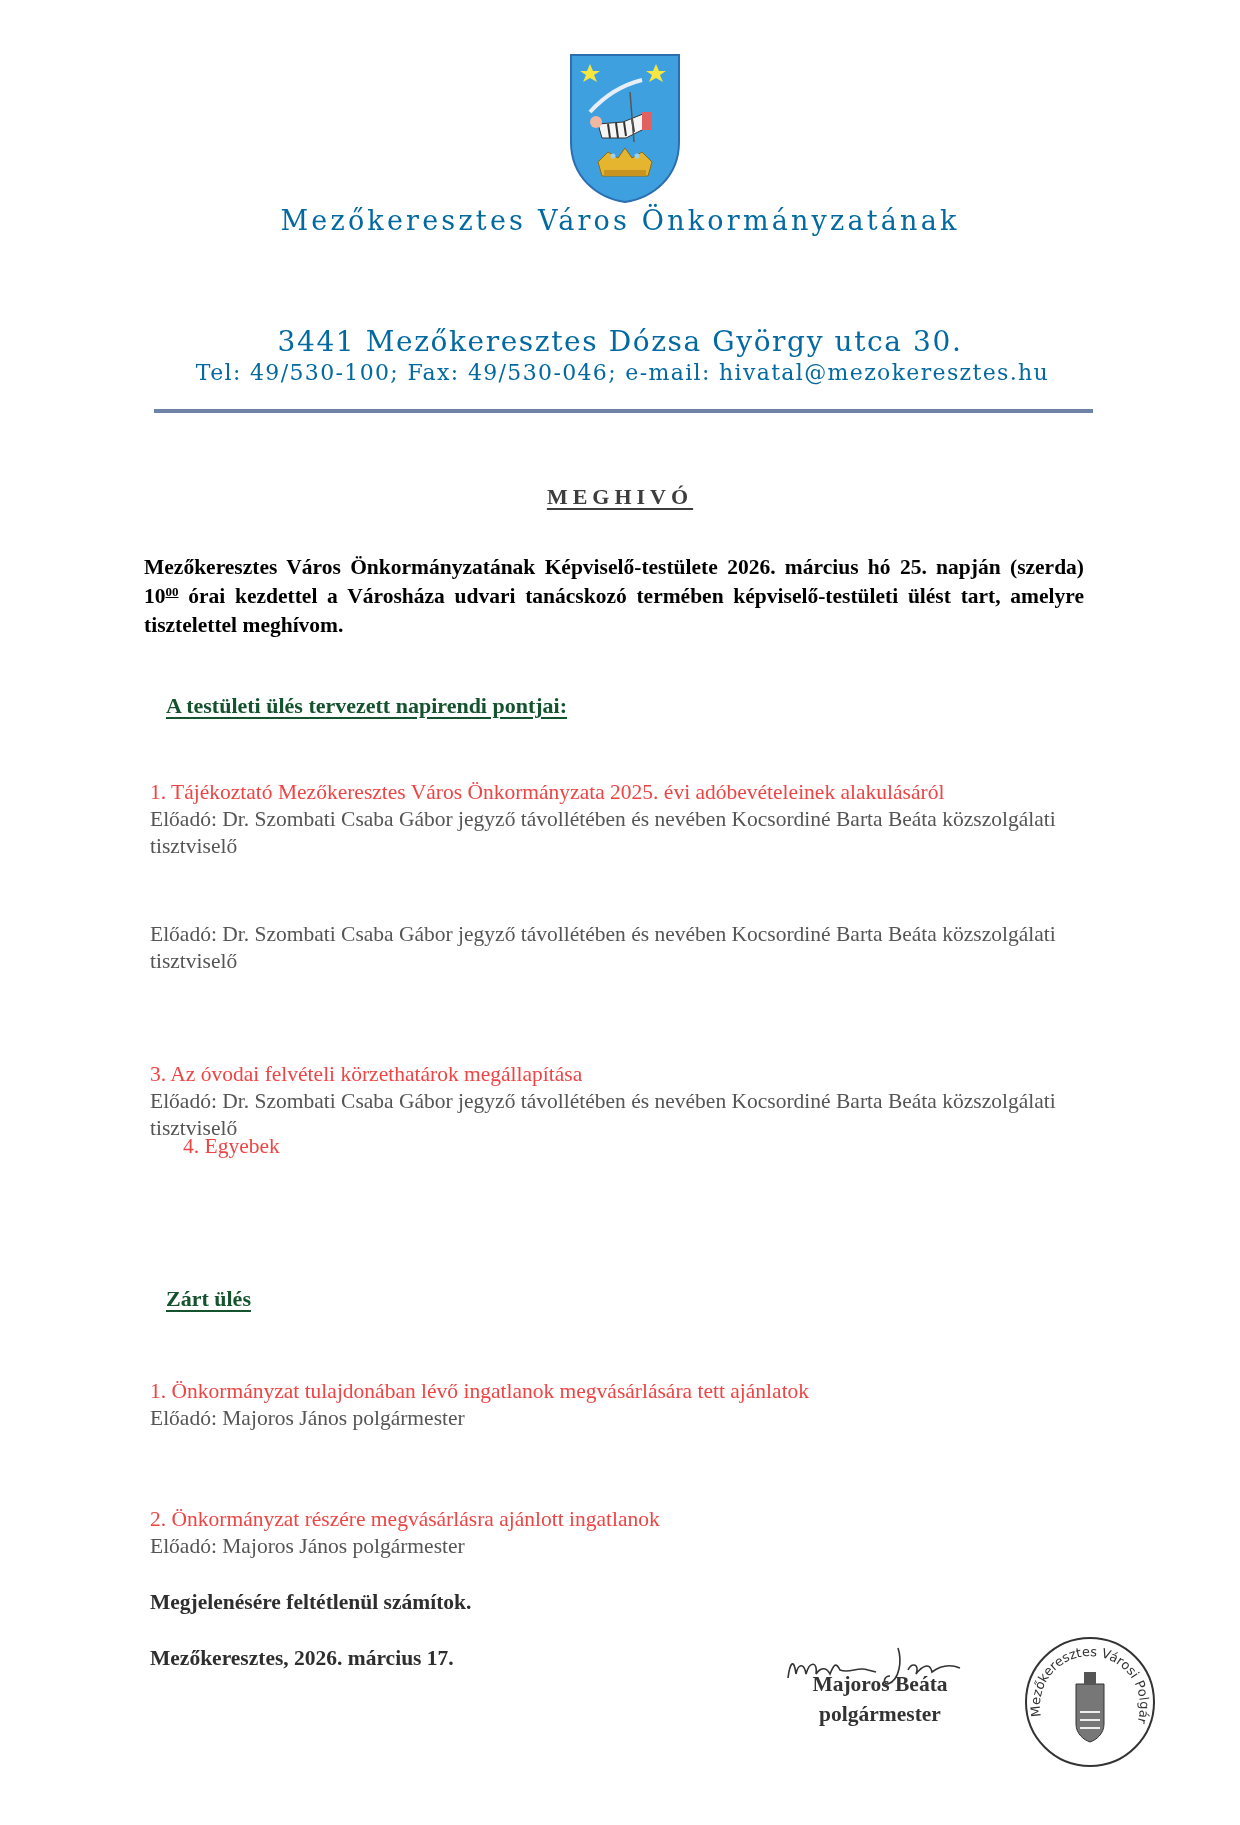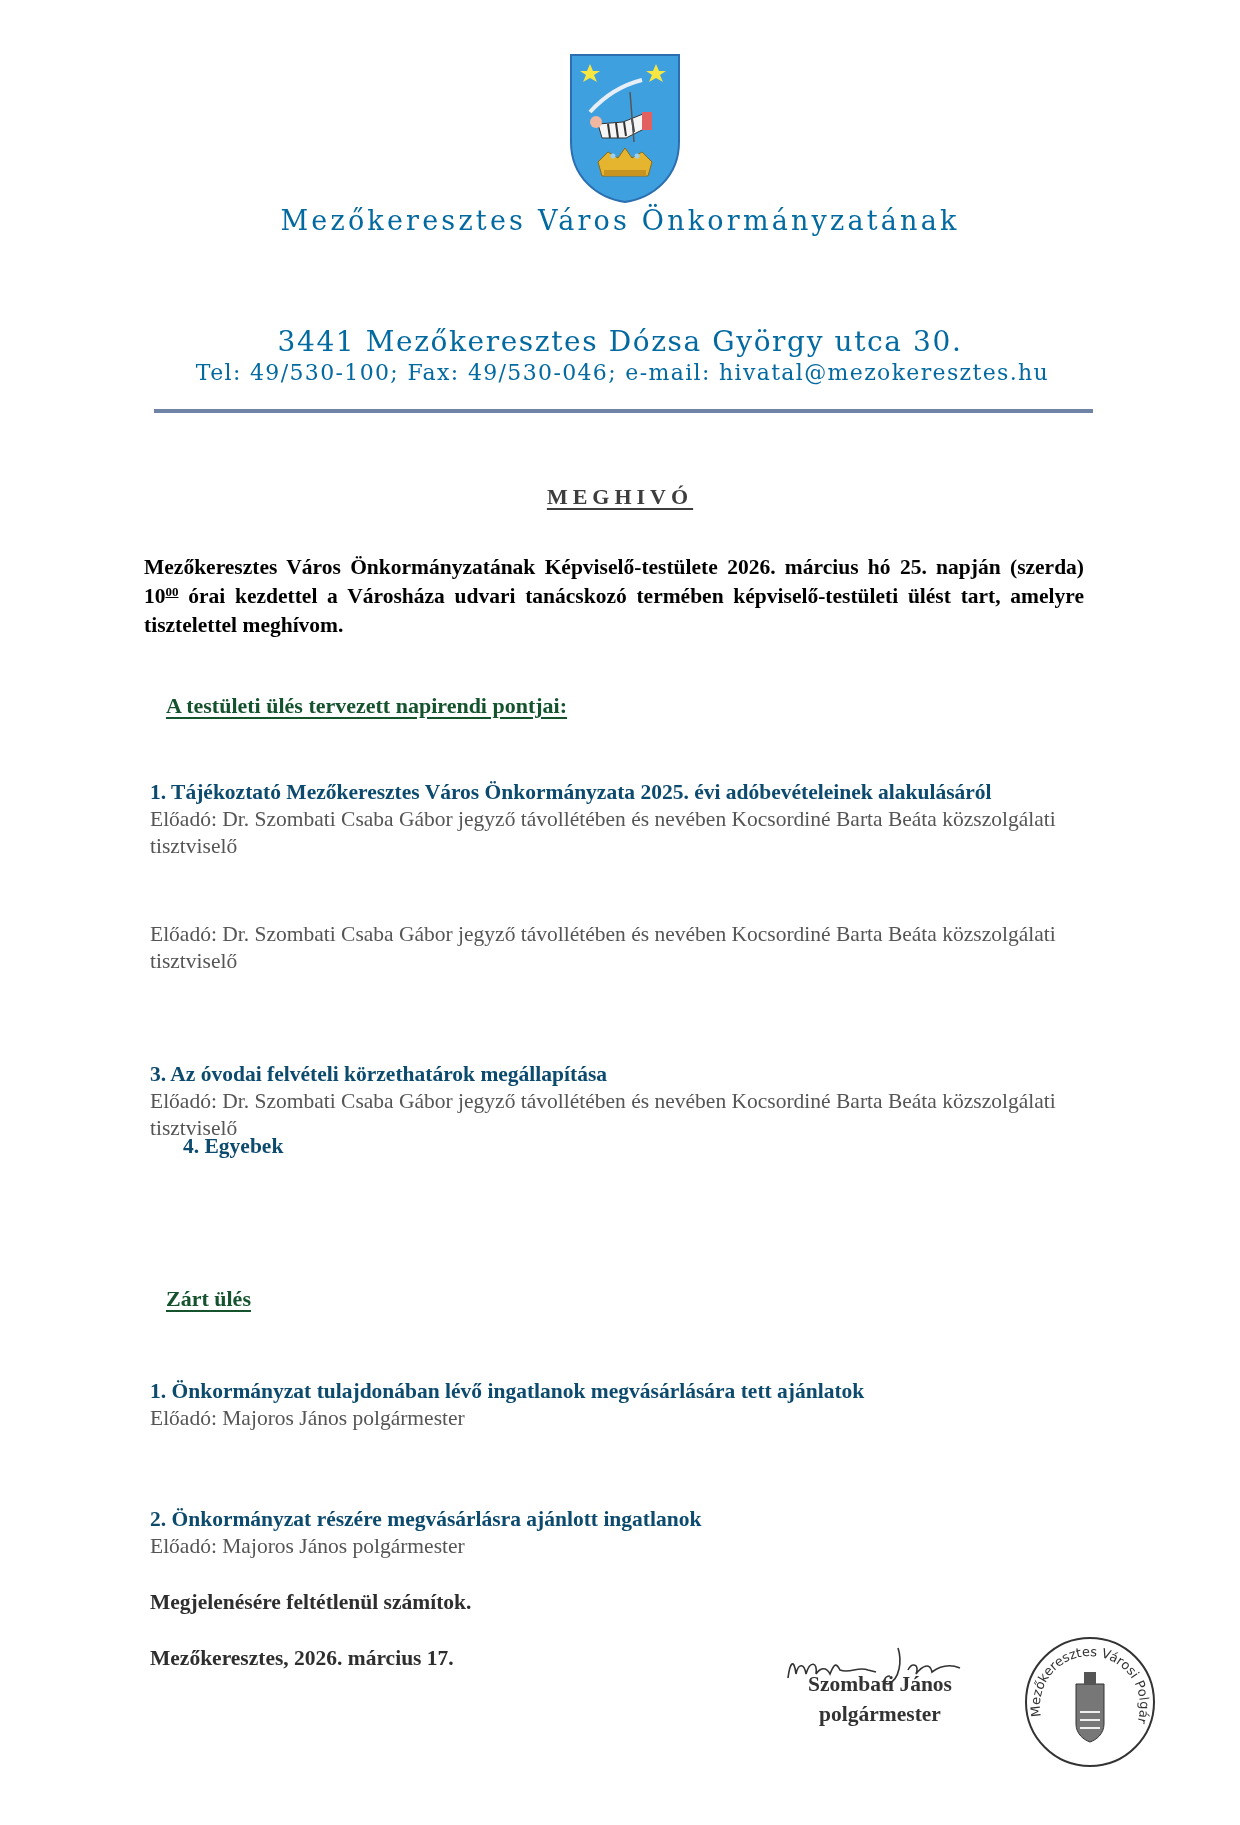--- a/index.html
+++ b/index.html
@@ -21,21 +21,21 @@
              font-size: 22px; font-weight: bold; letter-spacing: 5px; text-decoration: underline; text-decoration-thickness: 2px; text-underline-offset: 4px; color: #3d3d3d; }
 
   .para { position: absolute; left: 144px; width: 940px; font-size: 21.5px; line-height: 29px;
           font-weight: bold; text-align: justify; text-align-last: left; color: #000000; }
   .para sup { font-size: 13px; text-decoration: underline; vertical-align: 7px; line-height: 0; }
 
   .section-head { position: absolute; left: 166px; font-size: 22px; font-weight: bold;
                   text-decoration: underline; text-decoration-thickness: 2px; text-underline-offset: 4px; color: #14532d; }
 
   .item { position: absolute; left: 150px; width: 940px; }
-  .item-title { font-size: 21.5px; line-height: 27px; font-weight: bold; text-align: justify; color: #0c4a6e; }
+  .item-title { font-size: 21.5px; line-height: 27px; font-weight: normal; text-align: justify; color: #ef4444; }
   .item-title.nojust { text-align: left; }
   .item-presenter { font-size: 21.5px; line-height: 27px; color: #555555; width: 920px; }
 
   .closing { position: absolute; left: 150px; font-size: 21.5px; font-weight: bold; color: #2e2e2e; }
 
   .sig-scribble { position: absolute; left: 780px; top: 1640px; width: 200px; height: 50px; }
   .sig-name { position: absolute; left: 790px; top: 1672px; width: 180px; text-align: center;
               font-size: 21.5px; font-weight: bold; color: #333; font-family: "Liberation Serif", serif; }
   .sig-role { position: absolute; left: 790px; top: 1702px; width: 180px; text-align: center;
               font-size: 21.5px; font-weight: bold; color: #333; font-family: "Liberation Serif", serif; }
@@ -106,21 +106,21 @@
 
     <div class="closing" style="top:1590px;">Megjelenésére feltétlenül számítok.</div>
     <div class="closing" style="top:1646px;">Mezőkeresztes, 2026. március 17.</div>
   </div>
 
   <svg class="sig-scribble" viewBox="0 0 200 50">
     <path d="M8 38 C10 22 14 18 16 34 C18 24 24 22 26 34 C30 20 38 22 36 34 C40 28 46 26 50 34 C54 24 56 22 60 30 C70 34 78 26 88 30 L96 32" stroke="#333" stroke-width="1.6" fill="none"></path>
     <path d="M118 8 C122 20 120 40 108 44 C102 44 104 36 110 36" stroke="#333" stroke-width="1.6" fill="none"></path>
     <path d="M128 30 C132 22 140 24 136 34 C142 26 150 22 152 32 C160 26 170 24 180 28" stroke="#333" stroke-width="1.6" fill="none"></path>
   </svg>
-  <div class="sig-name">Szombati János</div>
+  <div class="sig-name">Majoros Beáta</div>
   <div class="sig-role">polgármester</div>
 
   <svg class="stamp" viewBox="0 0 140 140">
     <defs>
       <path id="stampArc" d="M 22 88 A 50 50 0 1 1 118 88"></path>
     </defs>
     <circle cx="70" cy="70" r="64" fill="none" stroke="#333" stroke-width="2"></circle>
     <text font-family="DejaVu Sans, sans-serif" font-size="13" fill="#333">
       <textPath href="#stampArc" startOffset="2%">Mezőkeresztes Városi Polgármester</textPath>
     </text>

